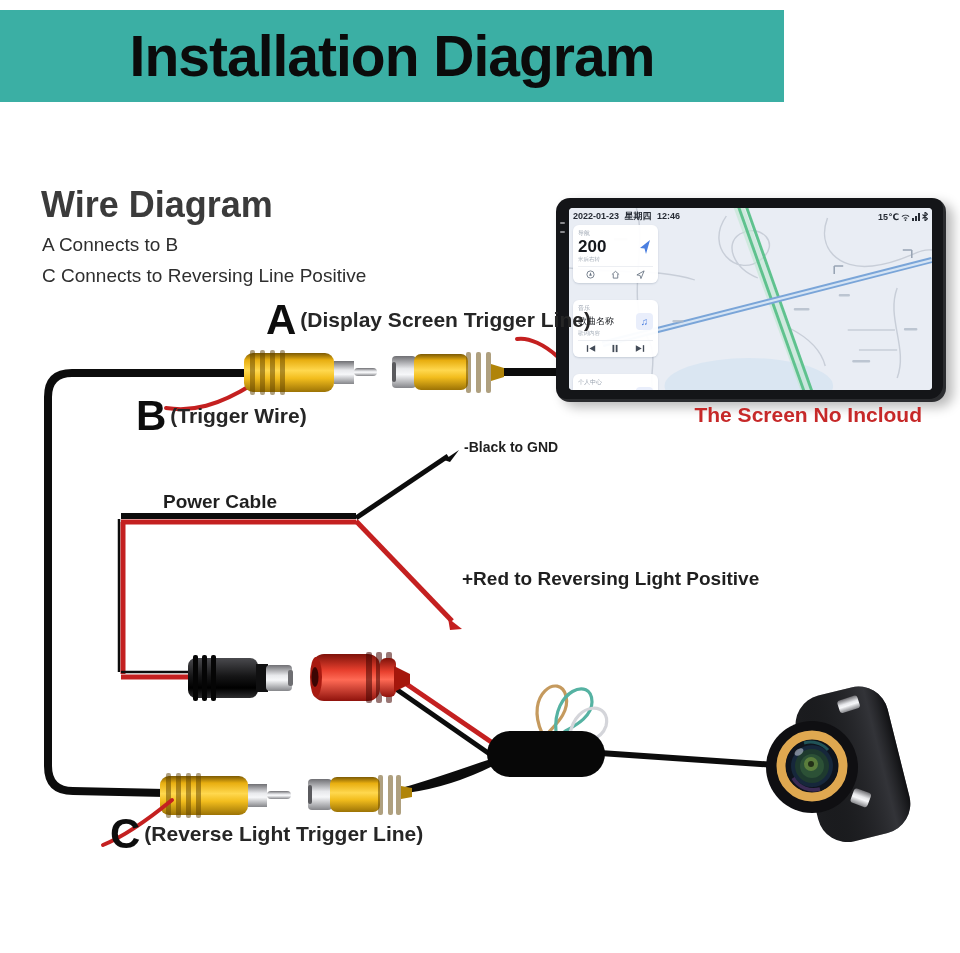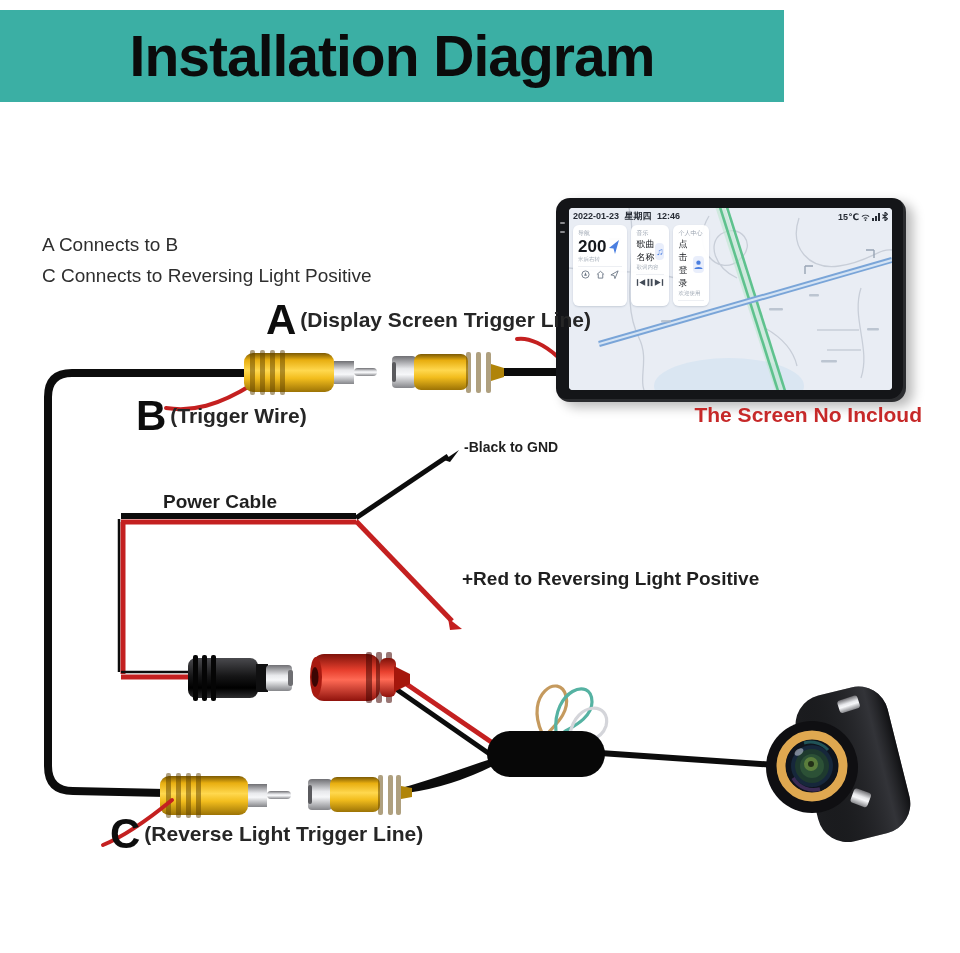--- a/index.html
+++ b/index.html
@@ -24,29 +24,29 @@
   .lbl-b{left:136px;top:392px;}
   .lbl-c{left:110px;top:810px;}
   .txt-gnd{position:absolute;left:464px;top:439px;font-size:14px;font-weight:bold;color:#1f1f1f;}
   .txt-power{position:absolute;left:163px;top:491px;font-size:19px;font-weight:bold;color:#1f1f1f;}
   .txt-red{position:absolute;left:462px;top:568px;font-size:19px;font-weight:bold;color:#1f1f1f;}
   .screen-note{position:absolute;left:572px;top:403px;width:350px;text-align:right;
                font-size:21px;font-weight:bold;color:#c62828;}
 
   
   .head-unit{position:absolute;left:556px;top:198px;width:350px;height:204px;background:#141518;
-             border-radius:14px;box-shadow:7px 5px 12px rgba(0,0,0,.28), inset -3px -3px 0 rgba(255,255,255,.10);}
+             border-radius:14px;box-shadow:7px 5px 12px rgba(0,0,0,.28), inset -3px -3px 0 rgba(255,255,255,.10);padding-left:40px;}
   .bezel-dash{position:absolute;left:4px;width:5px;height:2px;background:#8a8a8e;border-radius:1px;}
   .screen{position:absolute;left:13px;top:10px;right:14px;bottom:12px;background:#e9edf4;border-radius:4px;overflow:hidden;}
   .map-svg{position:absolute;left:0;top:0;width:100%;height:100%;}
   .statusbar{position:absolute;left:4px;top:2px;right:4px;display:flex;justify-content:space-between;
              align-items:center;font-size:9px;font-weight:bold;color:#262b34;}
   .statusbar .sb-left span{margin-right:3px;}
   .sb-right{display:flex;align-items:center;gap:2px;}
-  .cards{position:absolute;left:4px;top:17px;width:85px;display:flex;flex-direction:row;gap:4px;}
+  .cards{position:absolute;left:4px;top:17px;width:85px;display:flex;flex-direction:column;gap:17px;}
   .hu-card{background:rgba(255,255,255,.96);border-radius:6px;padding:4px 5px 3px;box-shadow:0 1px 2px rgba(40,60,90,.18);}
   .hu-label{font-size:6px;color:#98a1ae;line-height:8px;}
   .hu-title-row{display:flex;align-items:center;justify-content:space-between;margin-top:1px;}
   .hu-title{font-size:9px;font-weight:normal;color:#15181d;}
   .nav-dist{font-size:17px;font-weight:bold;color:#15181d;line-height:18px;}
   .hu-sub{font-size:5.5px;color:#a4adb8;line-height:7px;}
   .hu-divider{height:1px;background:#edeff3;margin:3px 0 2px;}
   .icon-row{display:flex;justify-content:space-around;align-items:center;height:11px;}
   .mini-box{width:17px;height:17px;border-radius:4px;background:#e9eefb;display:flex;align-items:center;justify-content:center;}
   .note-glyph{font-size:10px;color:#4b7fe0;}
@@ -56,22 +56,23 @@
 </style>
 </head>
 <body>
 
 <div class="page">
 
   <div class="banner">
     <h1>Installation Diagram</h1>
   </div>
 
+  <div class="wire-heading">Wire Diagram</div>
   <div class="intro-line1">A Connects to B</div>
-  <div class="intro-line2">C Connects to Reversing Light Positive</div>
+  <div class="intro-line2">C Connects to Reversing Line Positive</div>
 
   <svg class="art" viewBox="0 0 960 953">
     <defs>
       <linearGradient id="yellowGrad" x1="0" y1="0" x2="0" y2="1">
         <stop offset="0%" stop-color="#7c5a04"></stop>
         <stop offset="18%" stop-color="#e8ae10"></stop>
         <stop offset="45%" stop-color="#ffd84e"></stop>
         <stop offset="65%" stop-color="#f2bd1d"></stop>
         <stop offset="100%" stop-color="#9c7305"></stop>
       </linearGradient>

